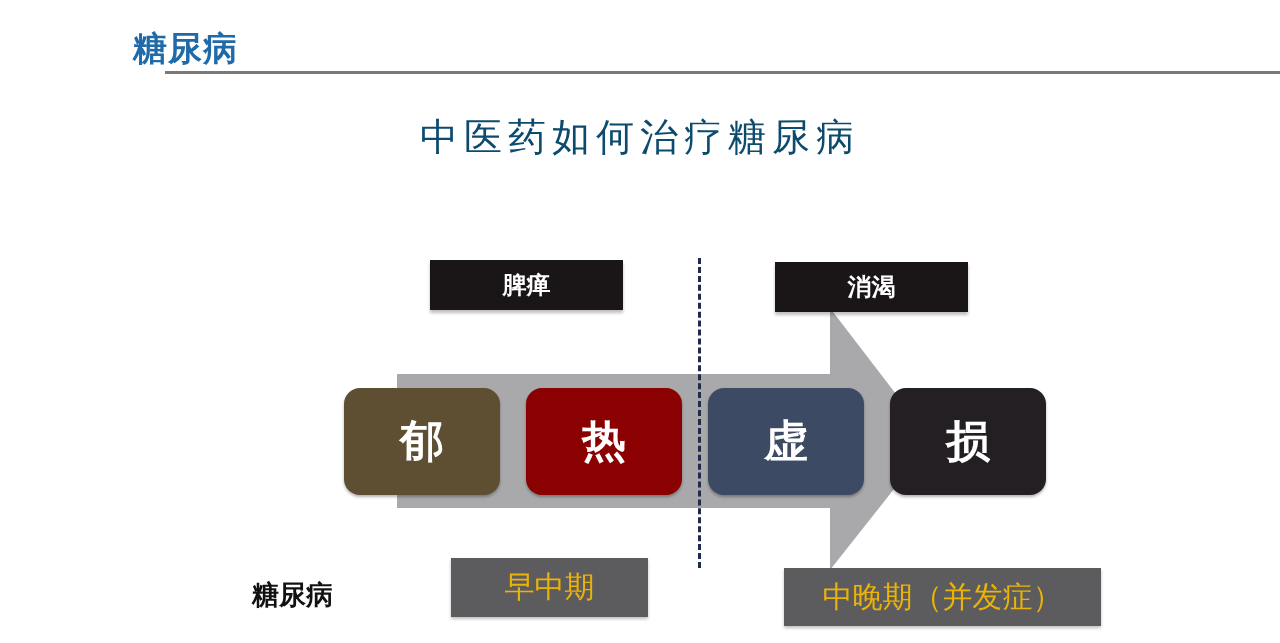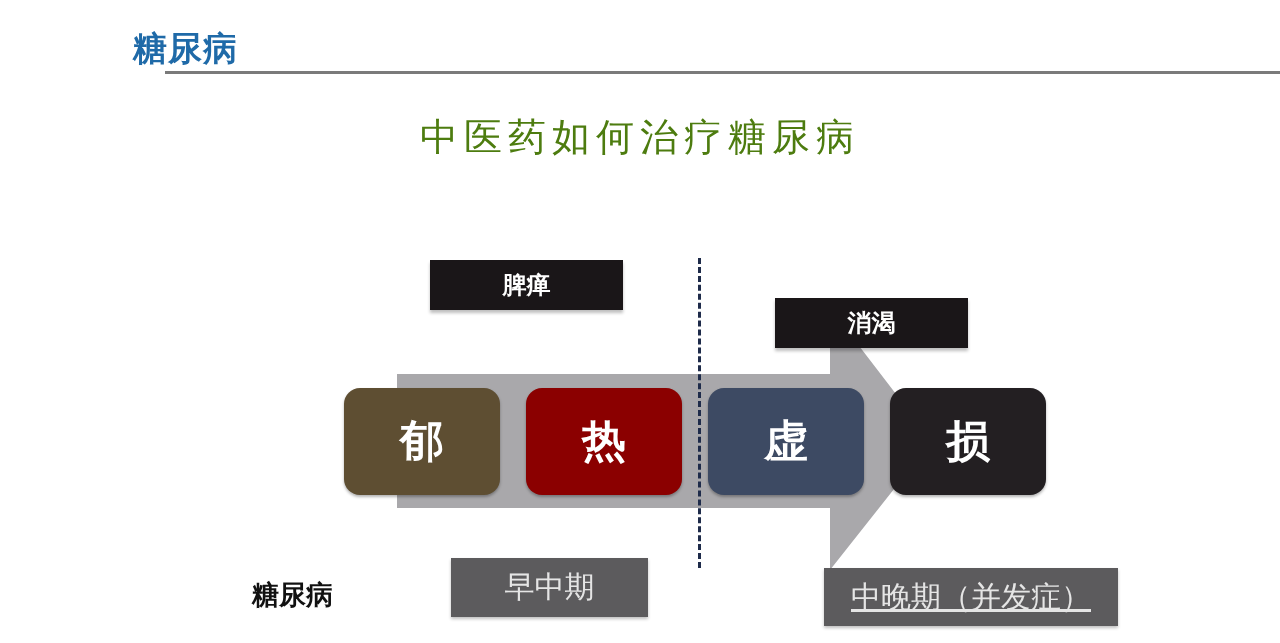--- a/index.html
+++ b/index.html
@@ -12,40 +12,40 @@
     position: absolute; left: 133px; top: 26px;
     font-size: 34px; font-weight: bold; color: #1f6aa8; letter-spacing: 1px;
   }
   .header-rule {
     position: absolute; left: 165px; top: 71px; width: 1115px; height: 3px;
     background: #7a7a7a;
   }
   .main-title {
     position: absolute; left: 0; width: 1280px; top: 112px; text-align: center;
     font-family: "DejaVu Serif", "Liberation Serif", serif;
-    font-size: 38px; color: #4d7c0f; letter-spacing: 6px; box-sizing: border-box;
+    font-size: 38px; color: #0c4a6e; letter-spacing: 6px; box-sizing: border-box;
   }
   .arrow-svg { position: absolute; left: 0; top: 0; }
   .stage-label {
     position: absolute; height: 50px; background: #1a1618; color: #fff;
     font-size: 24px; font-weight: bold; display: flex; align-items: center; justify-content: center;
     box-shadow: 0 3px 3px rgba(0,0,0,0.25);
   }
   .dashed-line {
     position: absolute; left: 698px; top: 258px; width: 0; height: 310px;
     border-left: 3px dashed #1e2b4a;
   }
   .step-box {
     position: absolute; top: 388px; width: 156px; height: 107px; border-radius: 16px;
     color: #fff; font-size: 44px; font-weight: bold;
     display: flex; align-items: center; justify-content: center;
     box-shadow: 0 2px 3px rgba(0,0,0,0.3);
   }
   .phase-box {
-    position: absolute; background: #5c5b5d; color: #e5e5e5;
+    position: absolute; background: #5c5b5d; color: #eab308;
     font-family: "DejaVu Serif", "Liberation Serif", serif;
     font-size: 30px; display: flex; align-items: center; justify-content: center;
     box-shadow: 0 2px 3px rgba(0,0,0,0.25);
   }
   .row-label {
     position: absolute; left: 252px; top: 577px; font-size: 27px; font-weight: bold; color: #111;
   }
 </style>
 </head>
 <body>
@@ -53,25 +53,25 @@
 <div class="header-title">糖尿病</div>
 <div class="header-rule"></div>
 
 <div class="main-title">中医药如何治疗糖尿病</div>
 
 <svg class="arrow-svg" width="1280" height="643" viewBox="0 0 1280 643">
   <polygon points="397,374 830,374 830,308 932,441 830,570 830,508 397,508" fill="#a9a8ab"></polygon>
 </svg>
 
 <div class="stage-label" style="left:430px; top:260px; width:193px;">脾瘅</div>
-<div class="stage-label" style="left:775px; top:262px; width:193px;margin-top:36px;">消渴</div>
+<div class="stage-label" style="left:775px; top:262px; width:193px;">消渴</div>
 
 <div class="dashed-line"></div>
 
 <div class="step-box" style="left:344px; background:#5e4e32;">郁</div>
 <div class="step-box" style="left:526px; background:#8b0000;">热</div>
 <div class="step-box" style="left:708px; background:#3d4a63;">虚</div>
 <div class="step-box" style="left:890px; background:#231f22;">损</div>
 
 <div class="row-label">糖尿病</div>
 
 <div class="phase-box" style="left:451px; top:558px; width:197px; height:59px;">早中期</div>
-<div class="phase-box" style="left:824px; top:568px; width:294px; height:58px;text-decoration:underline;">中晚期（并发症）</div>
+<div class="phase-box" style="left:784px; top:568px; width:317px; height:58px;">中晚期（并发症）</div>
 
 </body></html>

